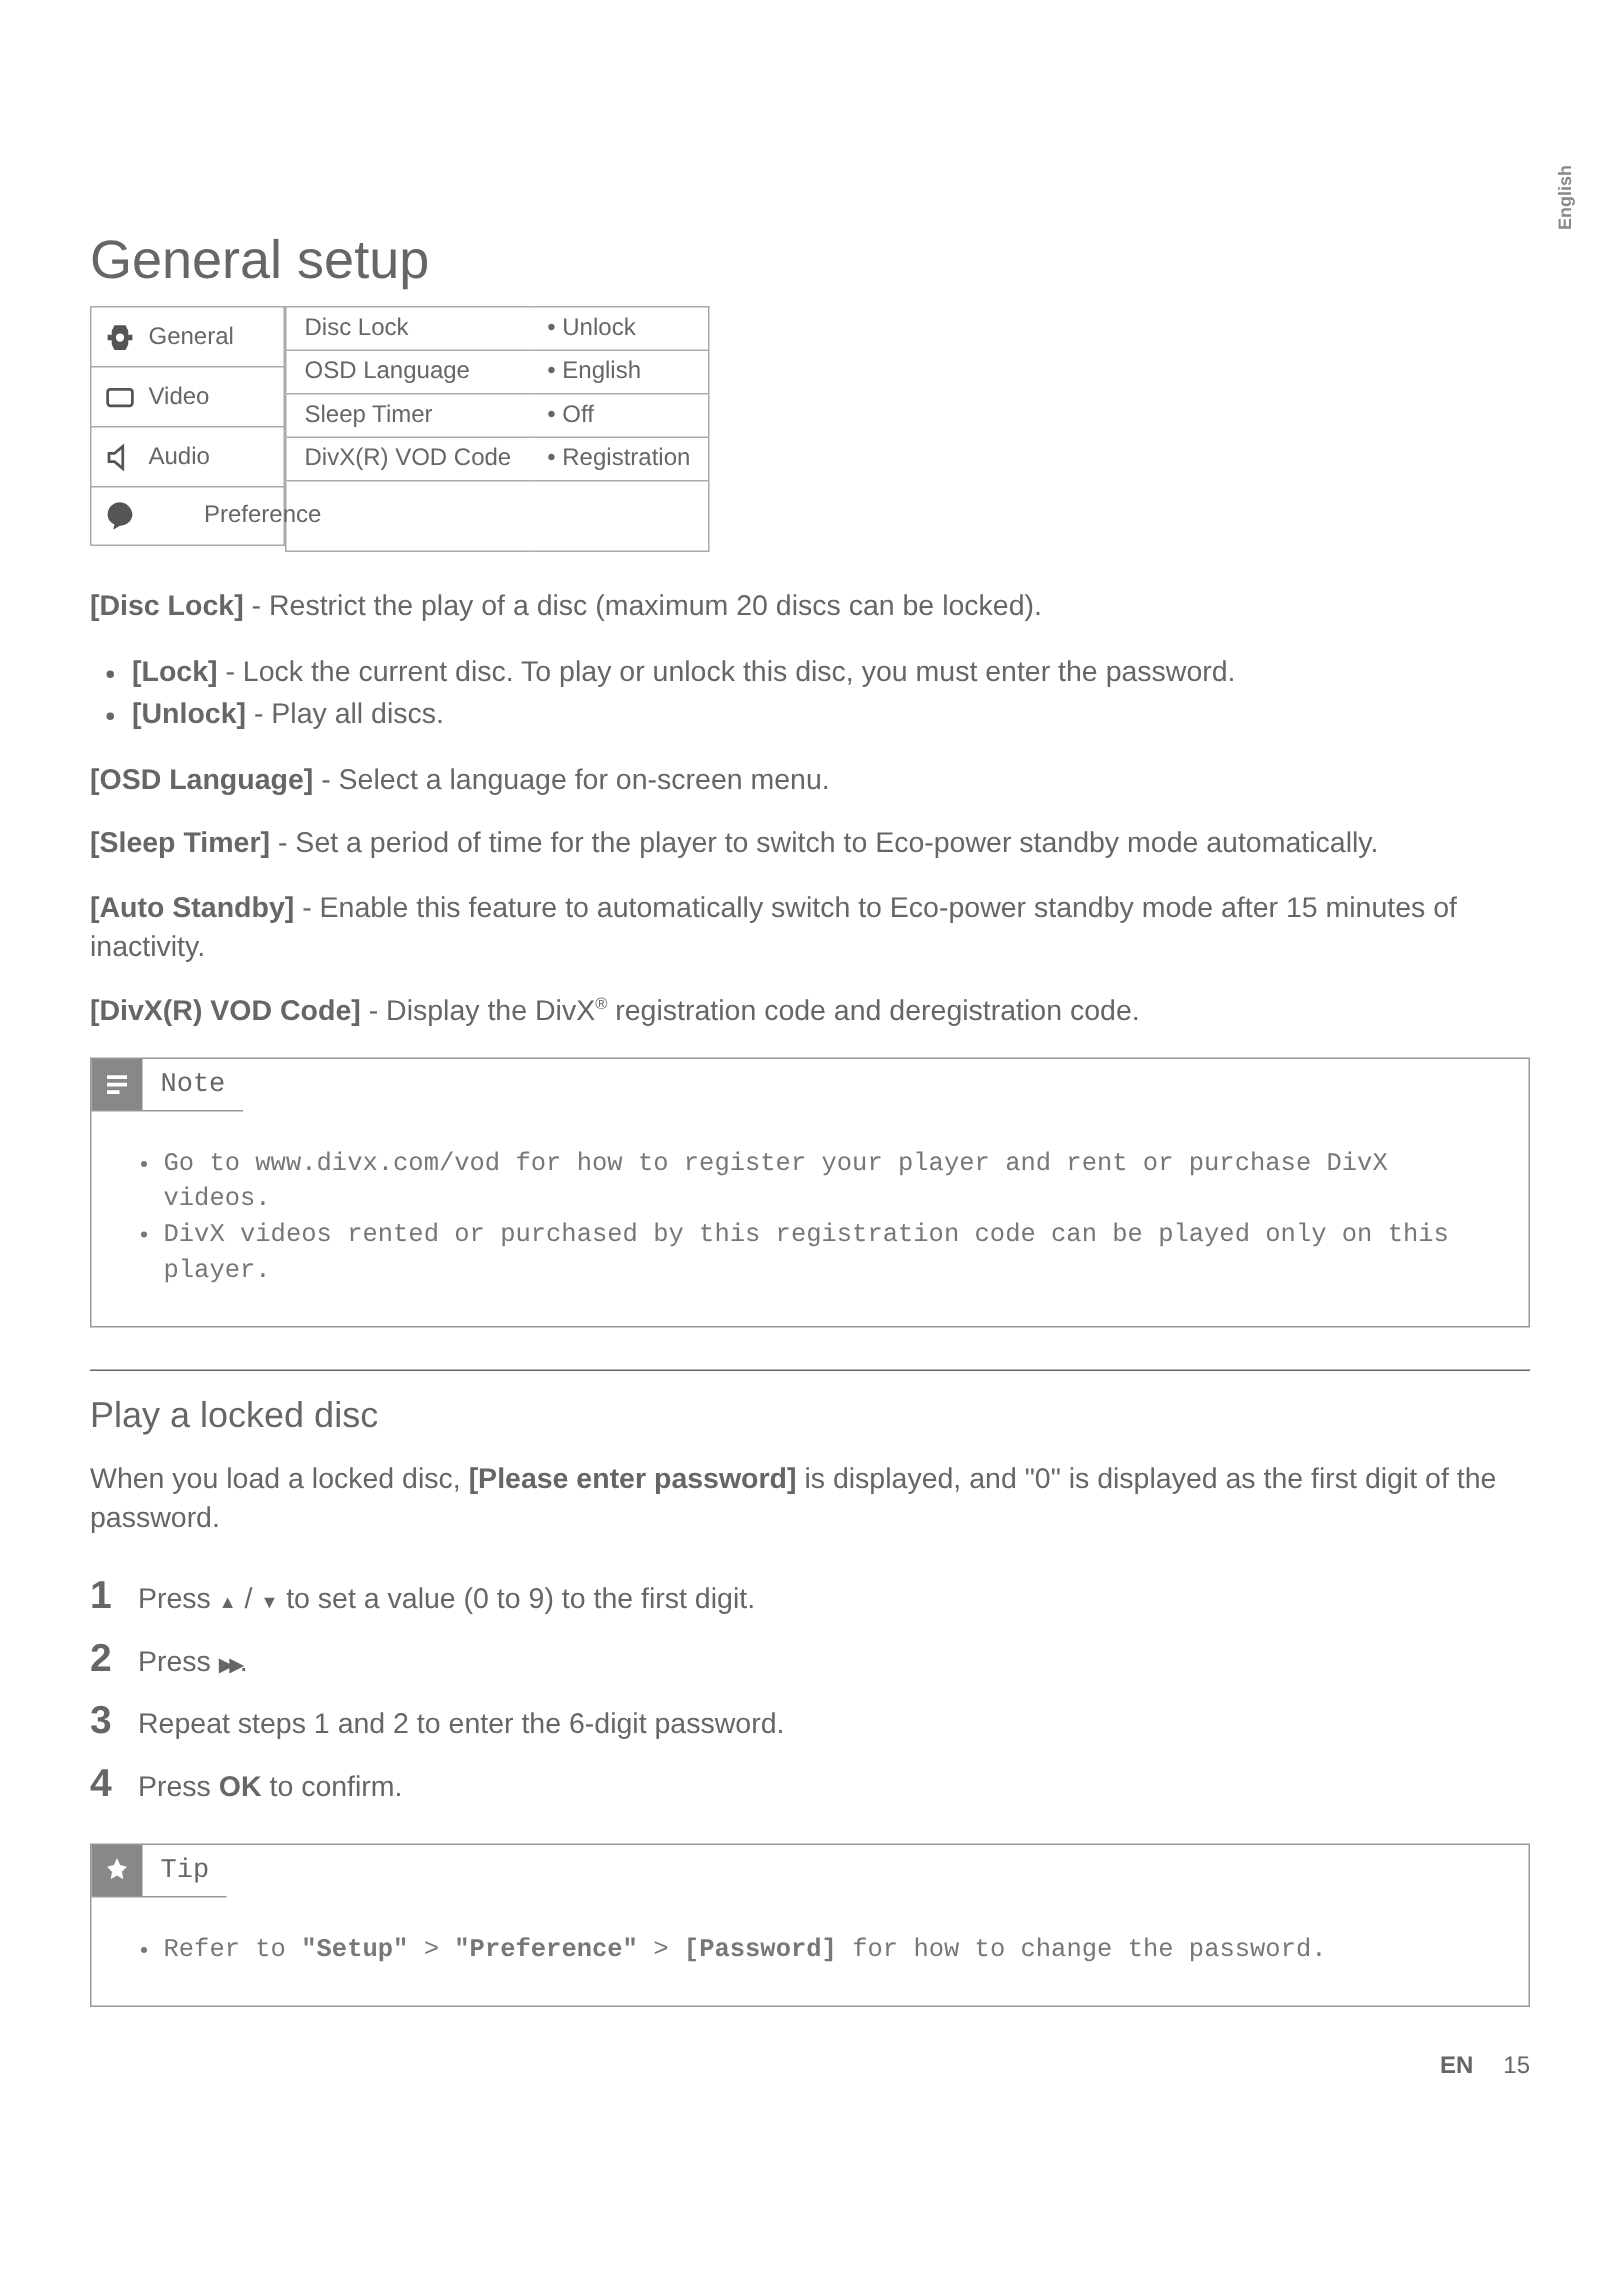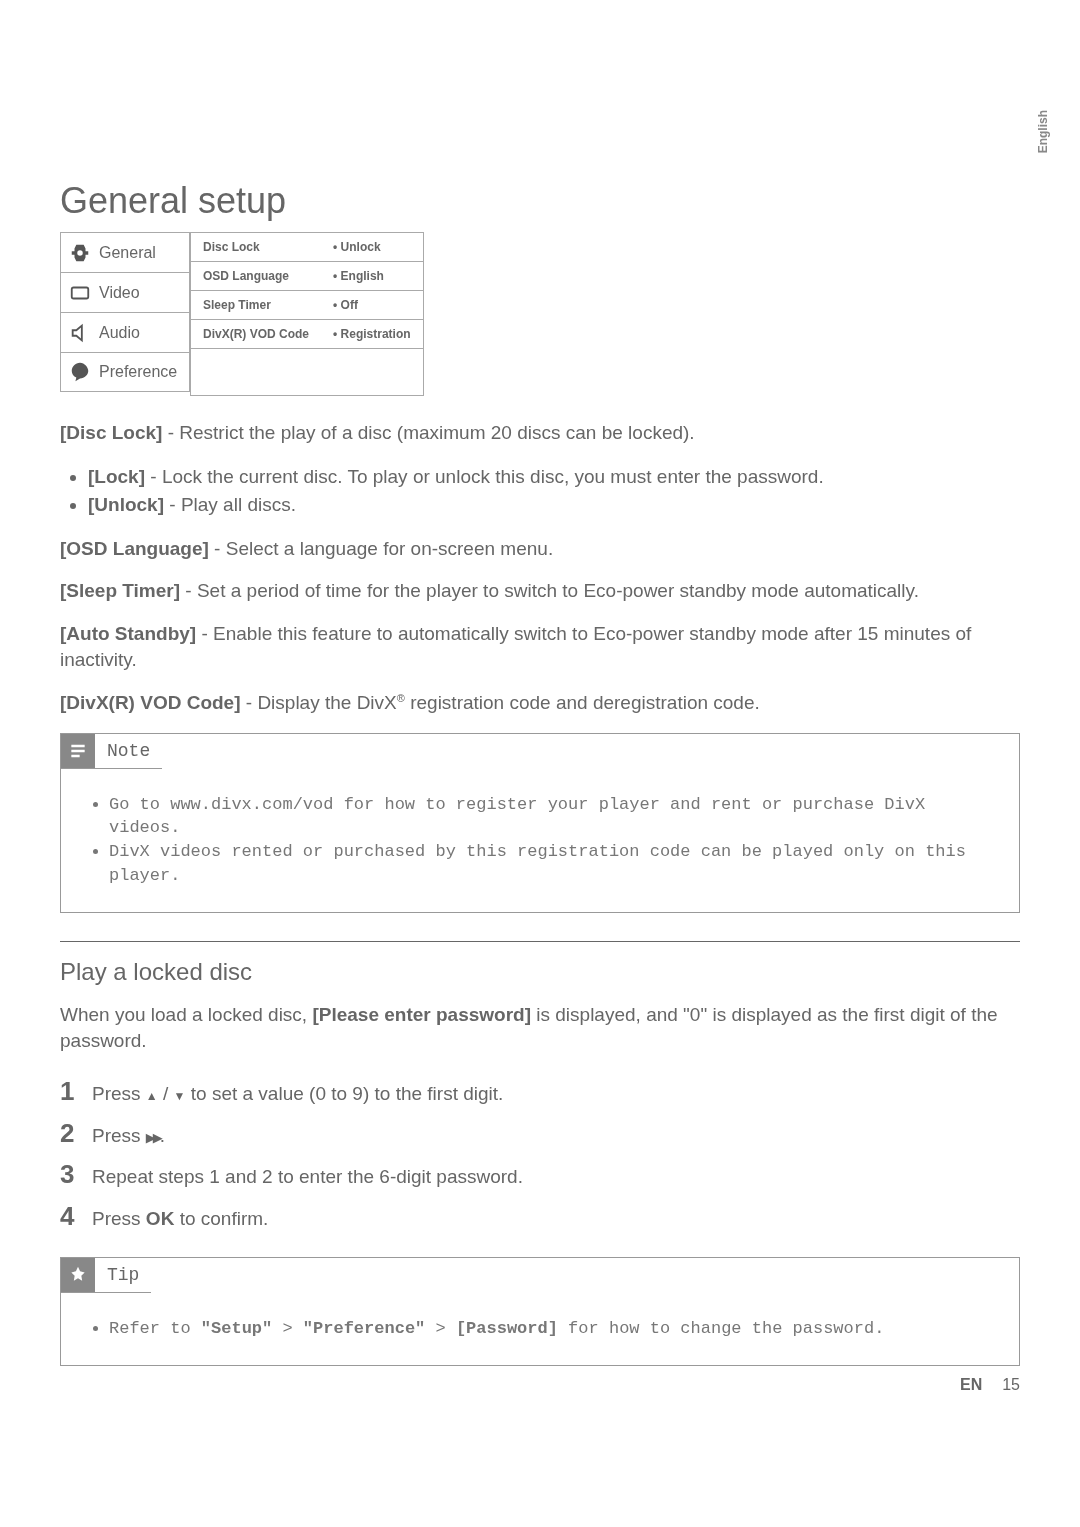--- a/index.html
+++ b/index.html
@@ -23,21 +23,21 @@
       writing-mode: vertical-rl;
       transform: rotate(180deg);
       font-size: 12px;
       font-weight: bold;
       color: #888;
     }
     h1 {
       font-weight: normal;
       font-size: 36px;
       color: #666;
-      margin: 120px 0 10px 0;
+      margin: 92px 0 10px 0;
     }
     .menu-table {
       border-collapse: separate;
       border-spacing: 0;
       margin-bottom: 24px;
     }
     .nav-col {
       vertical-align: top;
       padding: 0;
     }
@@ -46,41 +46,40 @@
       align-items: center;
       border: 1px solid #aaa;
       border-bottom: none;
       padding: 6px 12px 6px 8px;
       width: 130px;
       box-sizing: border-box;
       height: 40px;
       color: #666;
       font-size: 16px;
     }
-    .nav-item:last-child { border-bottom: 1px solid #aaa; }
+    .nav-item:last-child { border-bottom: 1px solid #aaa; gap: 37px; }
     .nav-icon {
       width: 22px;
       height: 22px;
       margin-right: 8px;
       flex-shrink: 0;
     }
     .settings-col {
       vertical-align: top;
       padding: 0;
     }
     .settings-table {
       border-collapse: collapse;
     }
     .settings-table td {
       border-top: 1px solid #aaa;
       padding: 4px 12px;
-      font-size: 12px;
+      font-size: 16px;
       color: #666;
       height: 20px;
-      font-weight: bold;
     }
     .settings-table tr:last-child td.bordered-bottom {
       border-bottom: 1px solid #aaa;
     }
     .settings-table .val {
       border-left: none;
     }
     .outer-border-right { border-right: 1px solid #aaa; }
     .outer-border-left { border-left: 1px solid #aaa; }
     

